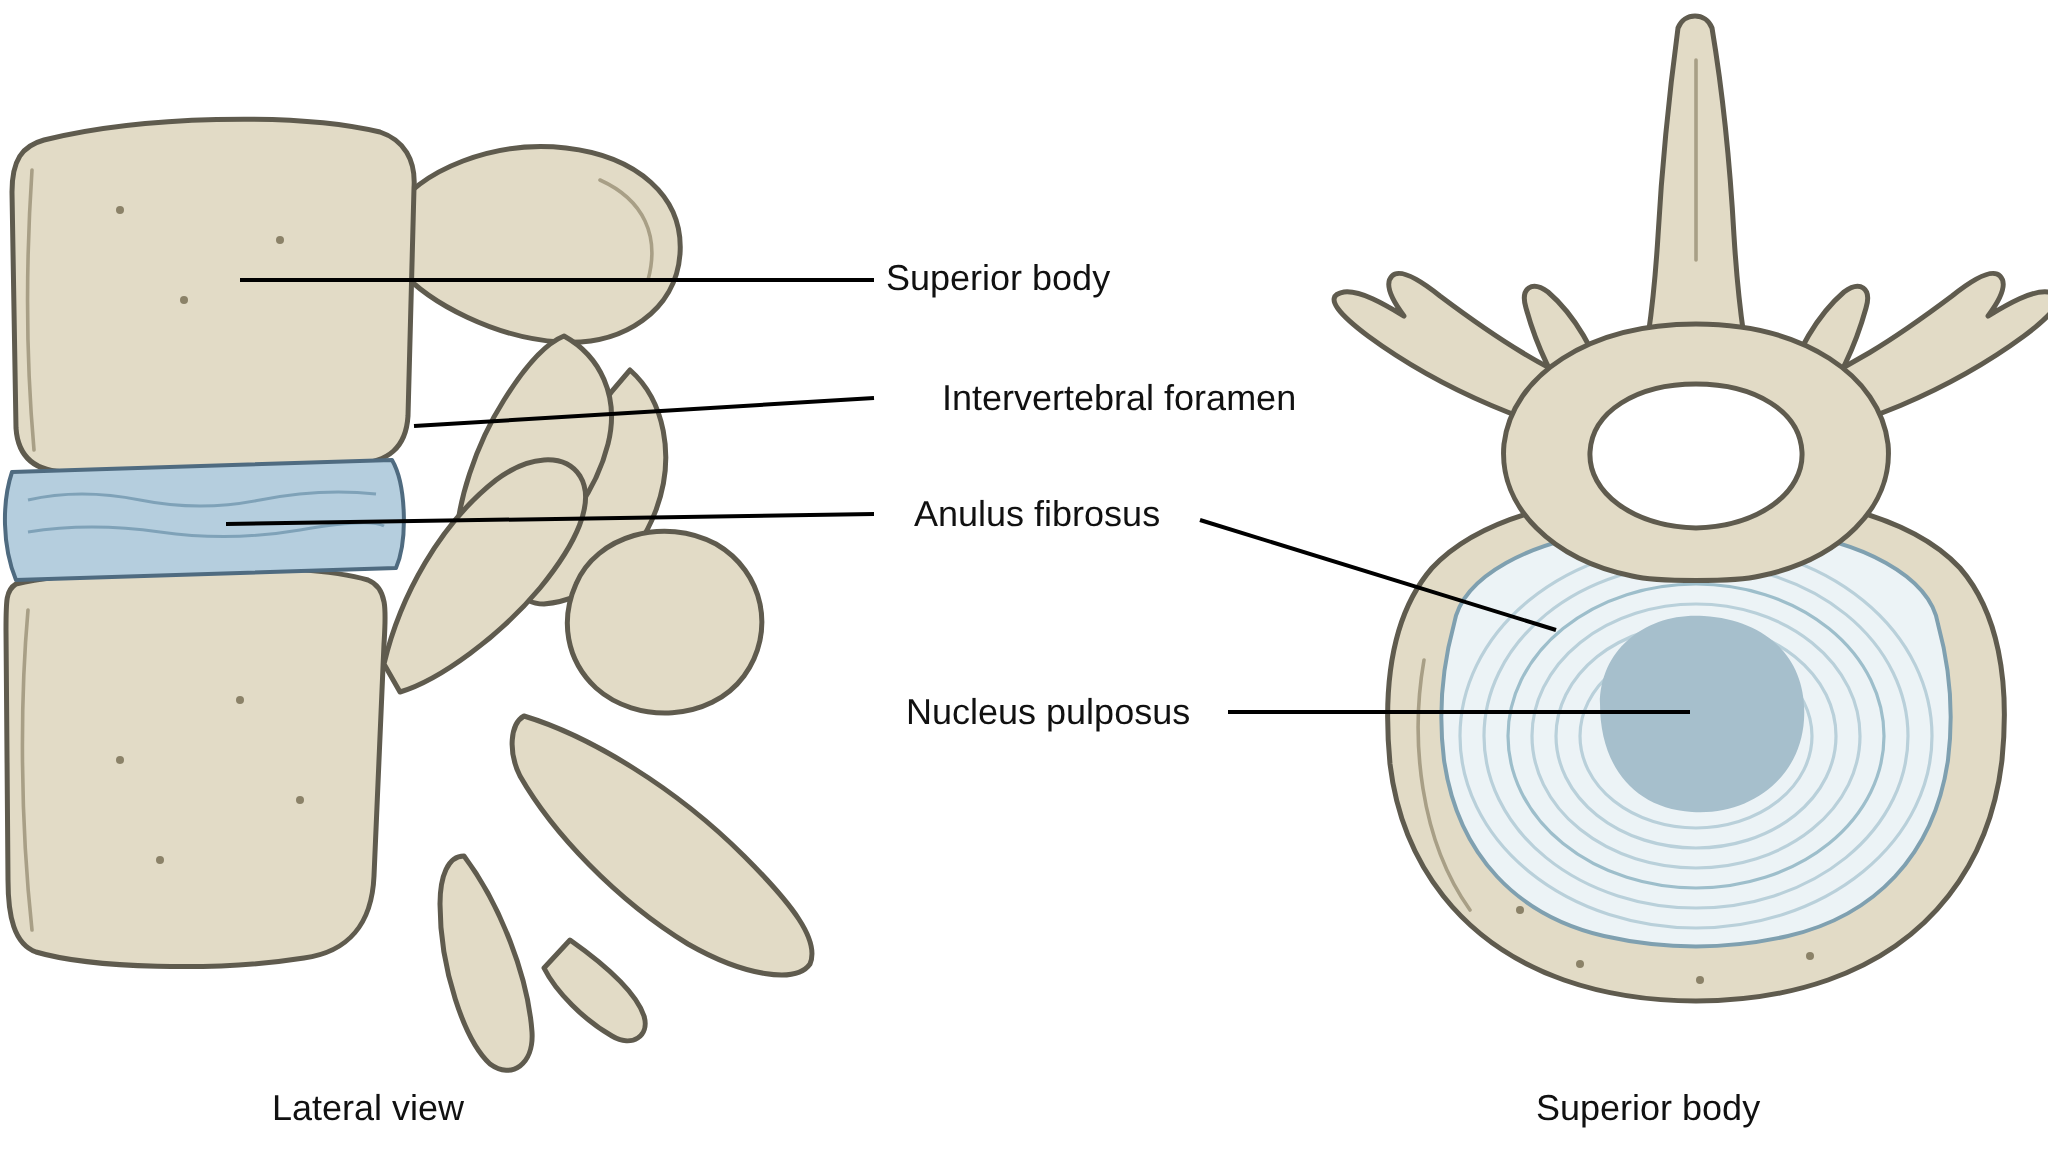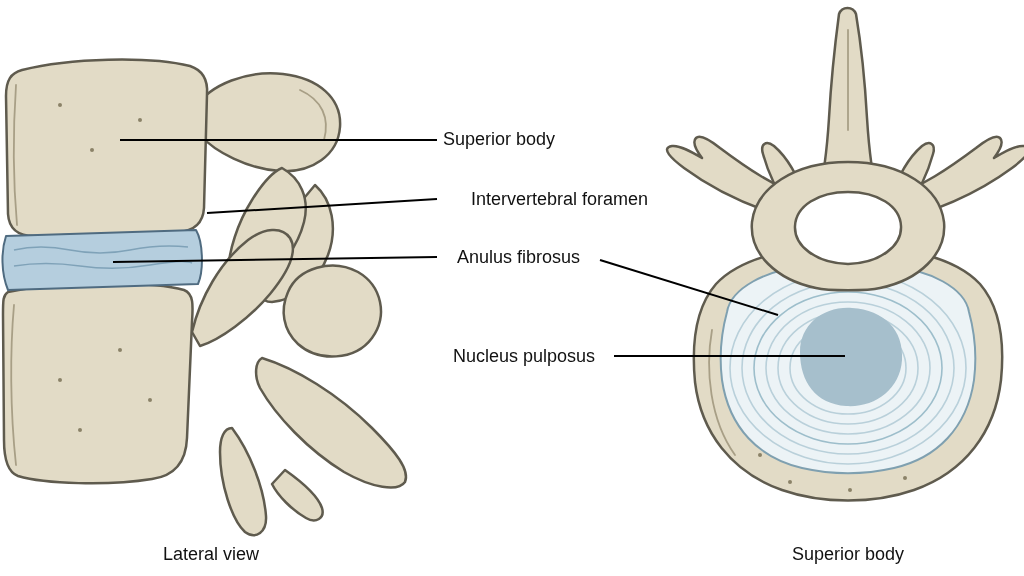--- a/index.html
+++ b/index.html
@@ -15,21 +15,20 @@
     position:absolute;
     font-size:18px;
     color:#111111;
     white-space:nowrap;
     line-height:22px;
   }
   .caption{
     position:absolute;
     font-size:18px;
     color:#111111;
-    text-align:center;
     line-height:22px;
   }
   .bone{fill:#e2dbc6;stroke:#5f5b4e;stroke-width:2.5;stroke-linejoin:round;}
   .bone-detail{fill:none;stroke:#a89f86;stroke-width:1.8;stroke-linecap:round;}
   .speck{fill:#8b8268;stroke:none;}
   .disc{fill:#b5cede;stroke:#4f6b80;stroke-width:2;stroke-linejoin:round;}
   .lamella{fill:none;stroke:#7fa2b8;stroke-width:1.5;}
   .anulus-outer{fill:#ecf3f6;stroke:#7fa0b0;stroke-width:2;}
   .ring{fill:none;stroke:#b9d0da;stroke-width:1.6;}
   .ring-mid{fill:none;stroke:#9dbecb;stroke-width:1.6;}

